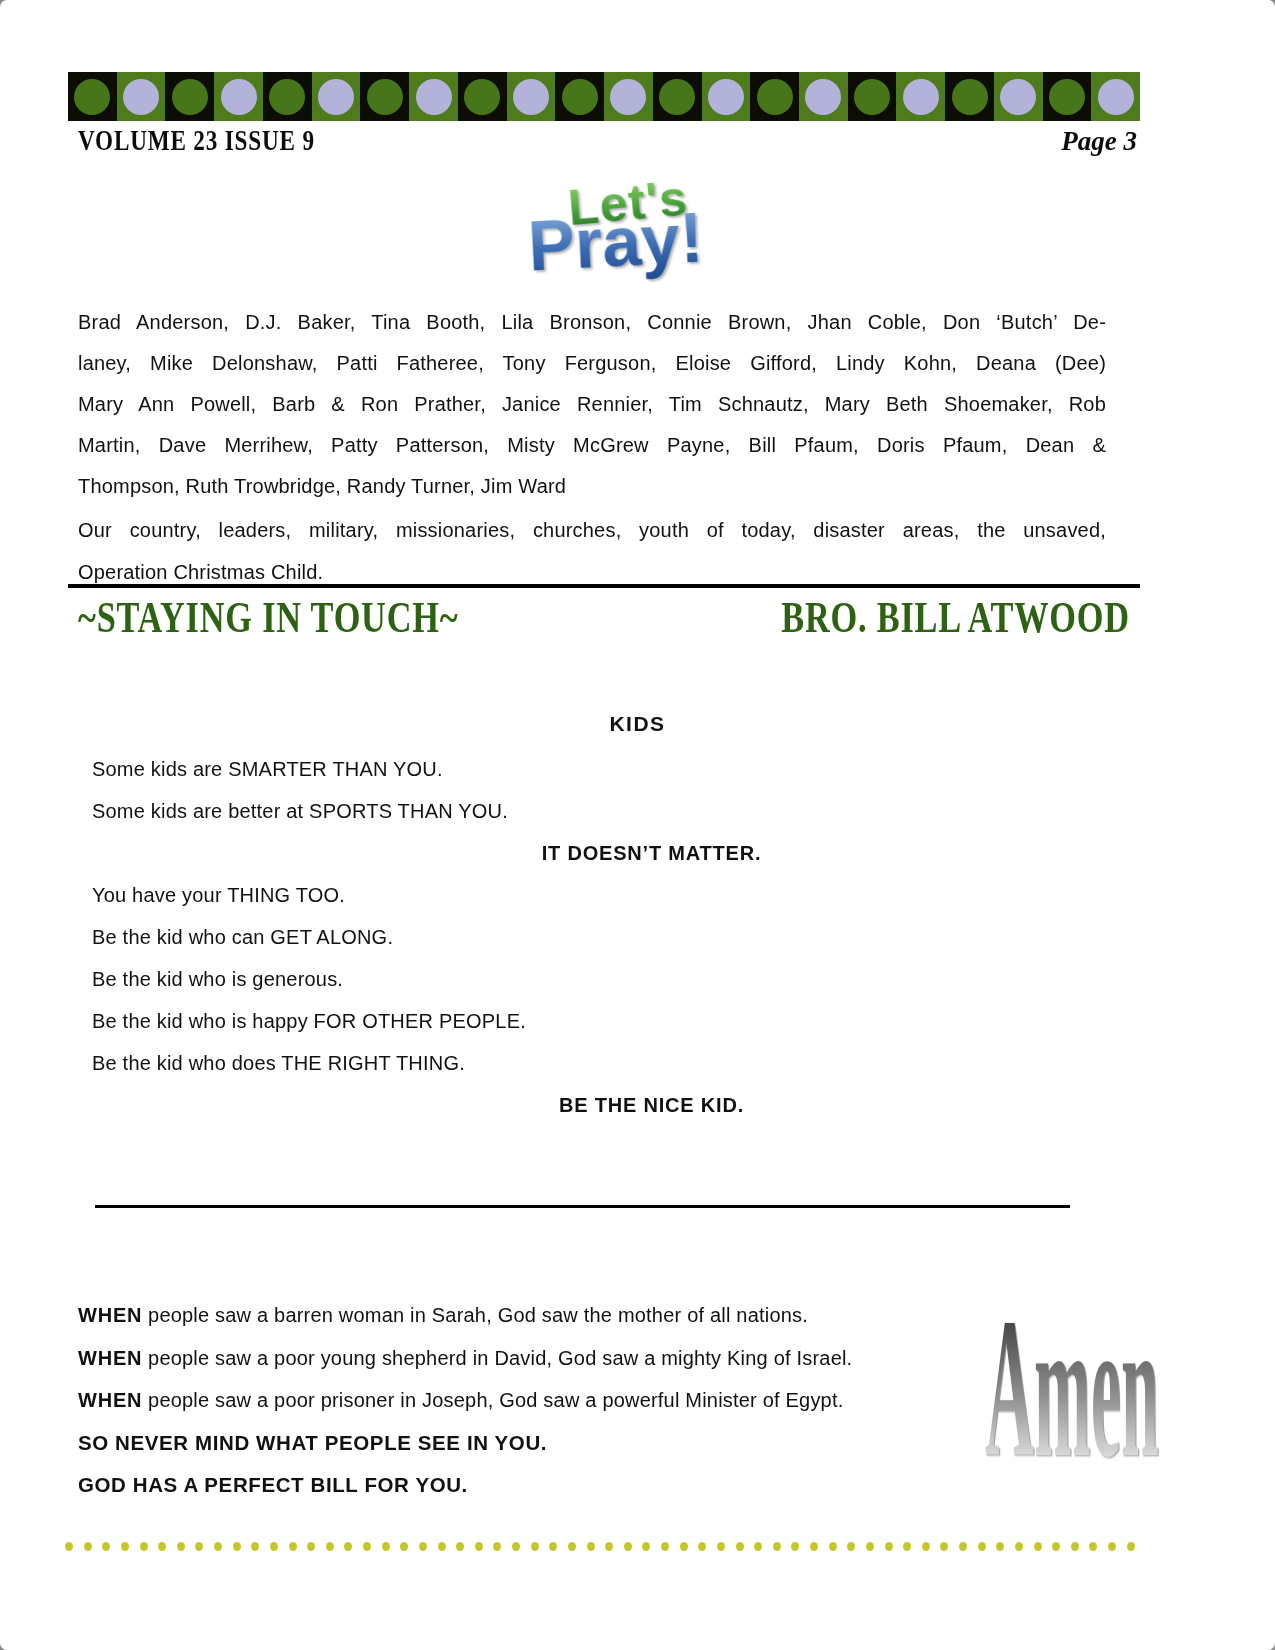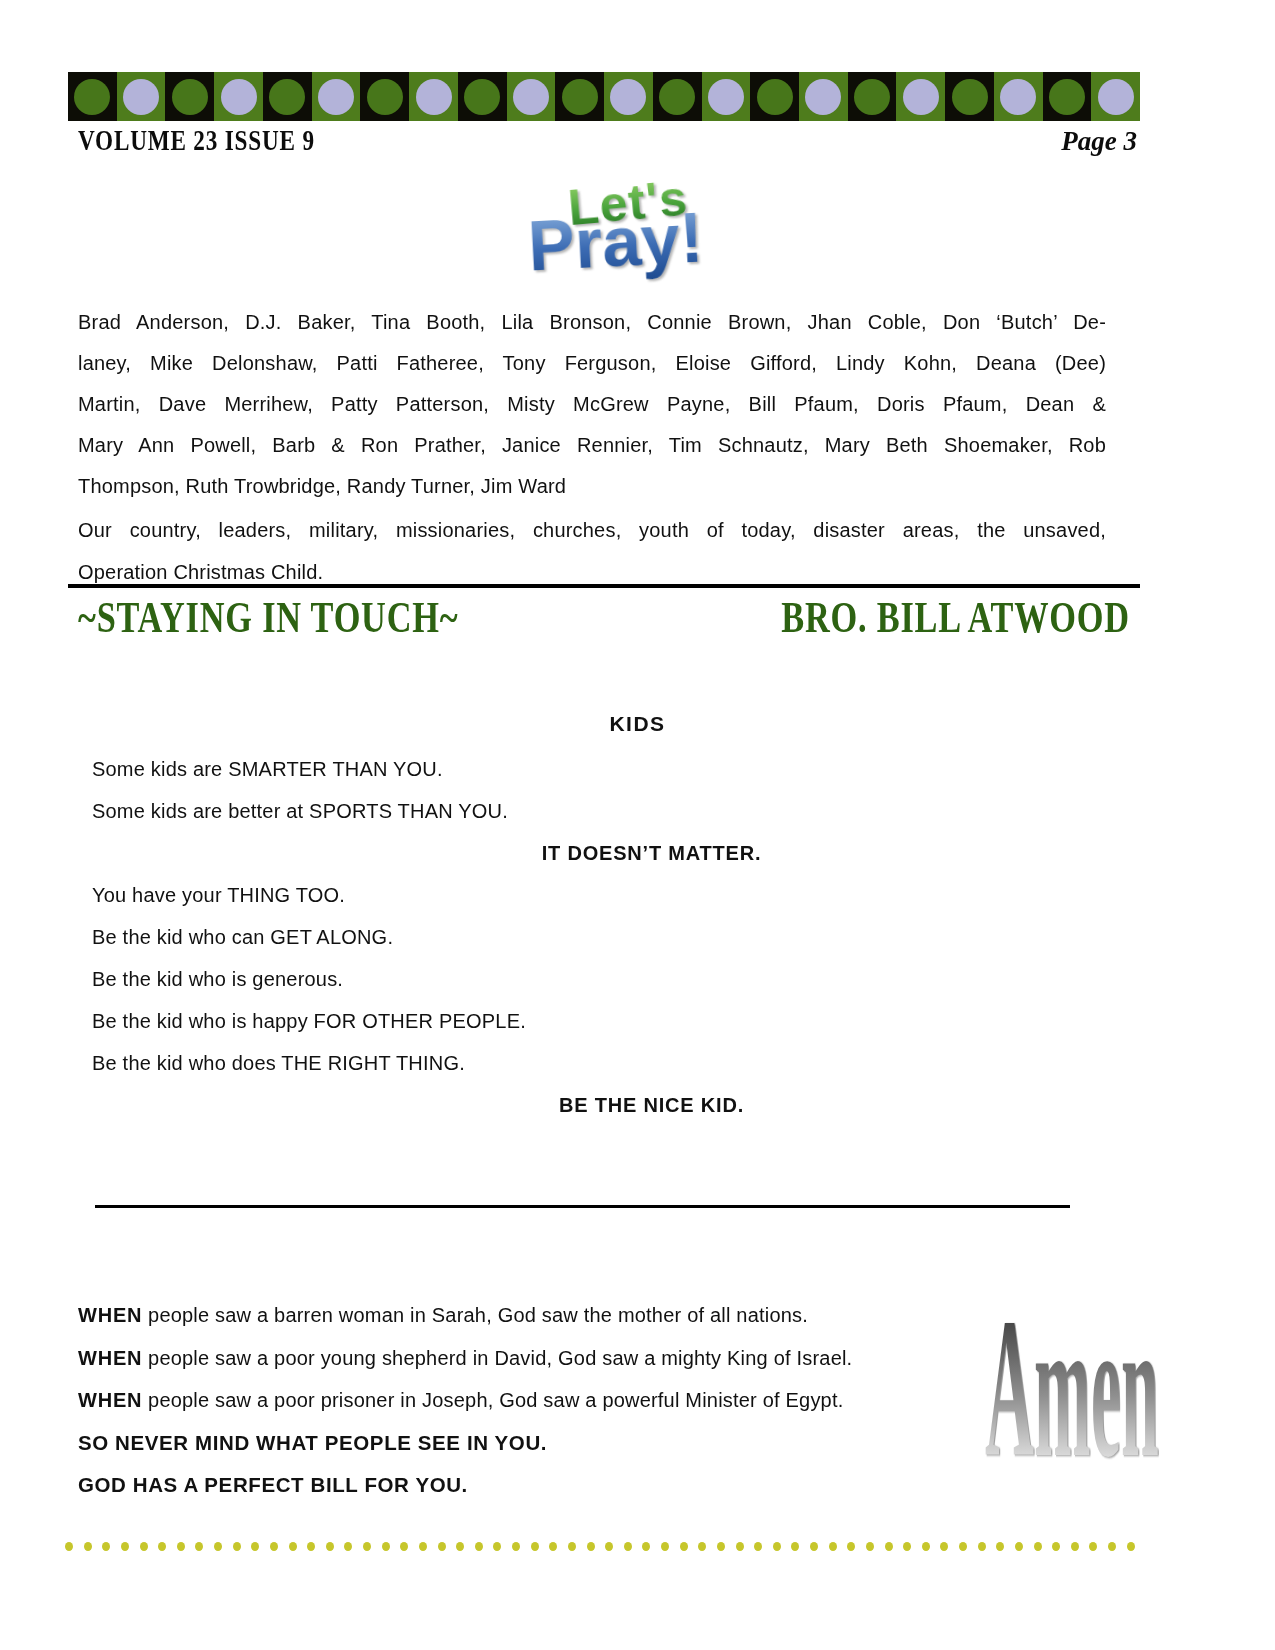--- a/index.html
+++ b/index.html
@@ -3,20 +3,21 @@
 <meta charset="utf-8">
 <style>
   html,body{margin:0;padding:0;background:#888;}
   #page{
     position:relative;
     width:1275px;height:1650px;
     background:#ffffff;
     overflow:hidden;
     font-family:"Liberation Sans", sans-serif;
     color:#111;
+    border-radius:7px;
   }
   
   .top-border{
     position:absolute;left:68px;top:72px;width:1072px;height:49px;
     display:flex;
   }
   .border-square{flex:1;position:relative;}
   .border-circle{
     position:absolute;left:50%;top:50%;width:36px;height:36px;border-radius:50%;
     transform:translate(-50%,-50%);
@@ -196,22 +197,22 @@
   <div class="page-num">Page 3</div>
 
   <div class="logo">
     <span class="logo-lets">Let's</span>
     <span class="logo-pray">Pray!</span>
   </div>
 
   <div class="names-para justify-block">
       <div class="para-line">Brad Anderson, D.J. Baker, Tina Booth, Lila Bronson, Connie Brown, Jhan Coble, Don ‘Butch’ De-</div>
       <div class="para-line">laney, Mike Delonshaw, Patti Fatheree, Tony Ferguson, Eloise Gifford, Lindy Kohn, Deana (Dee)</div>
+      <div class="para-line">Mary Ann Powell, Barb &amp; Ron Prather, Janice Rennier, Tim Schnautz, Mary Beth Shoemaker, Rob</div>
       <div class="para-line">Martin, Dave Merrihew, Patty Patterson, Misty McGrew Payne, Bill Pfaum, Doris Pfaum, Dean &amp;</div>
-      <div class="para-line">Mary Ann Powell, Barb &amp; Ron Prather, Janice Rennier, Tim Schnautz, Mary Beth Shoemaker, Rob</div>
       <div class="para-line">Thompson, Ruth Trowbridge, Randy Turner, Jim Ward</div>
     </div>
 
   <div class="requests-para justify-block">
       <div class="para-line">Our country, leaders, military, missionaries, churches, youth of today, disaster areas, the unsaved,</div>
       <div class="para-line">Operation Christmas Child.</div>
     </div>
 
   <div class="rule1"></div>
 

